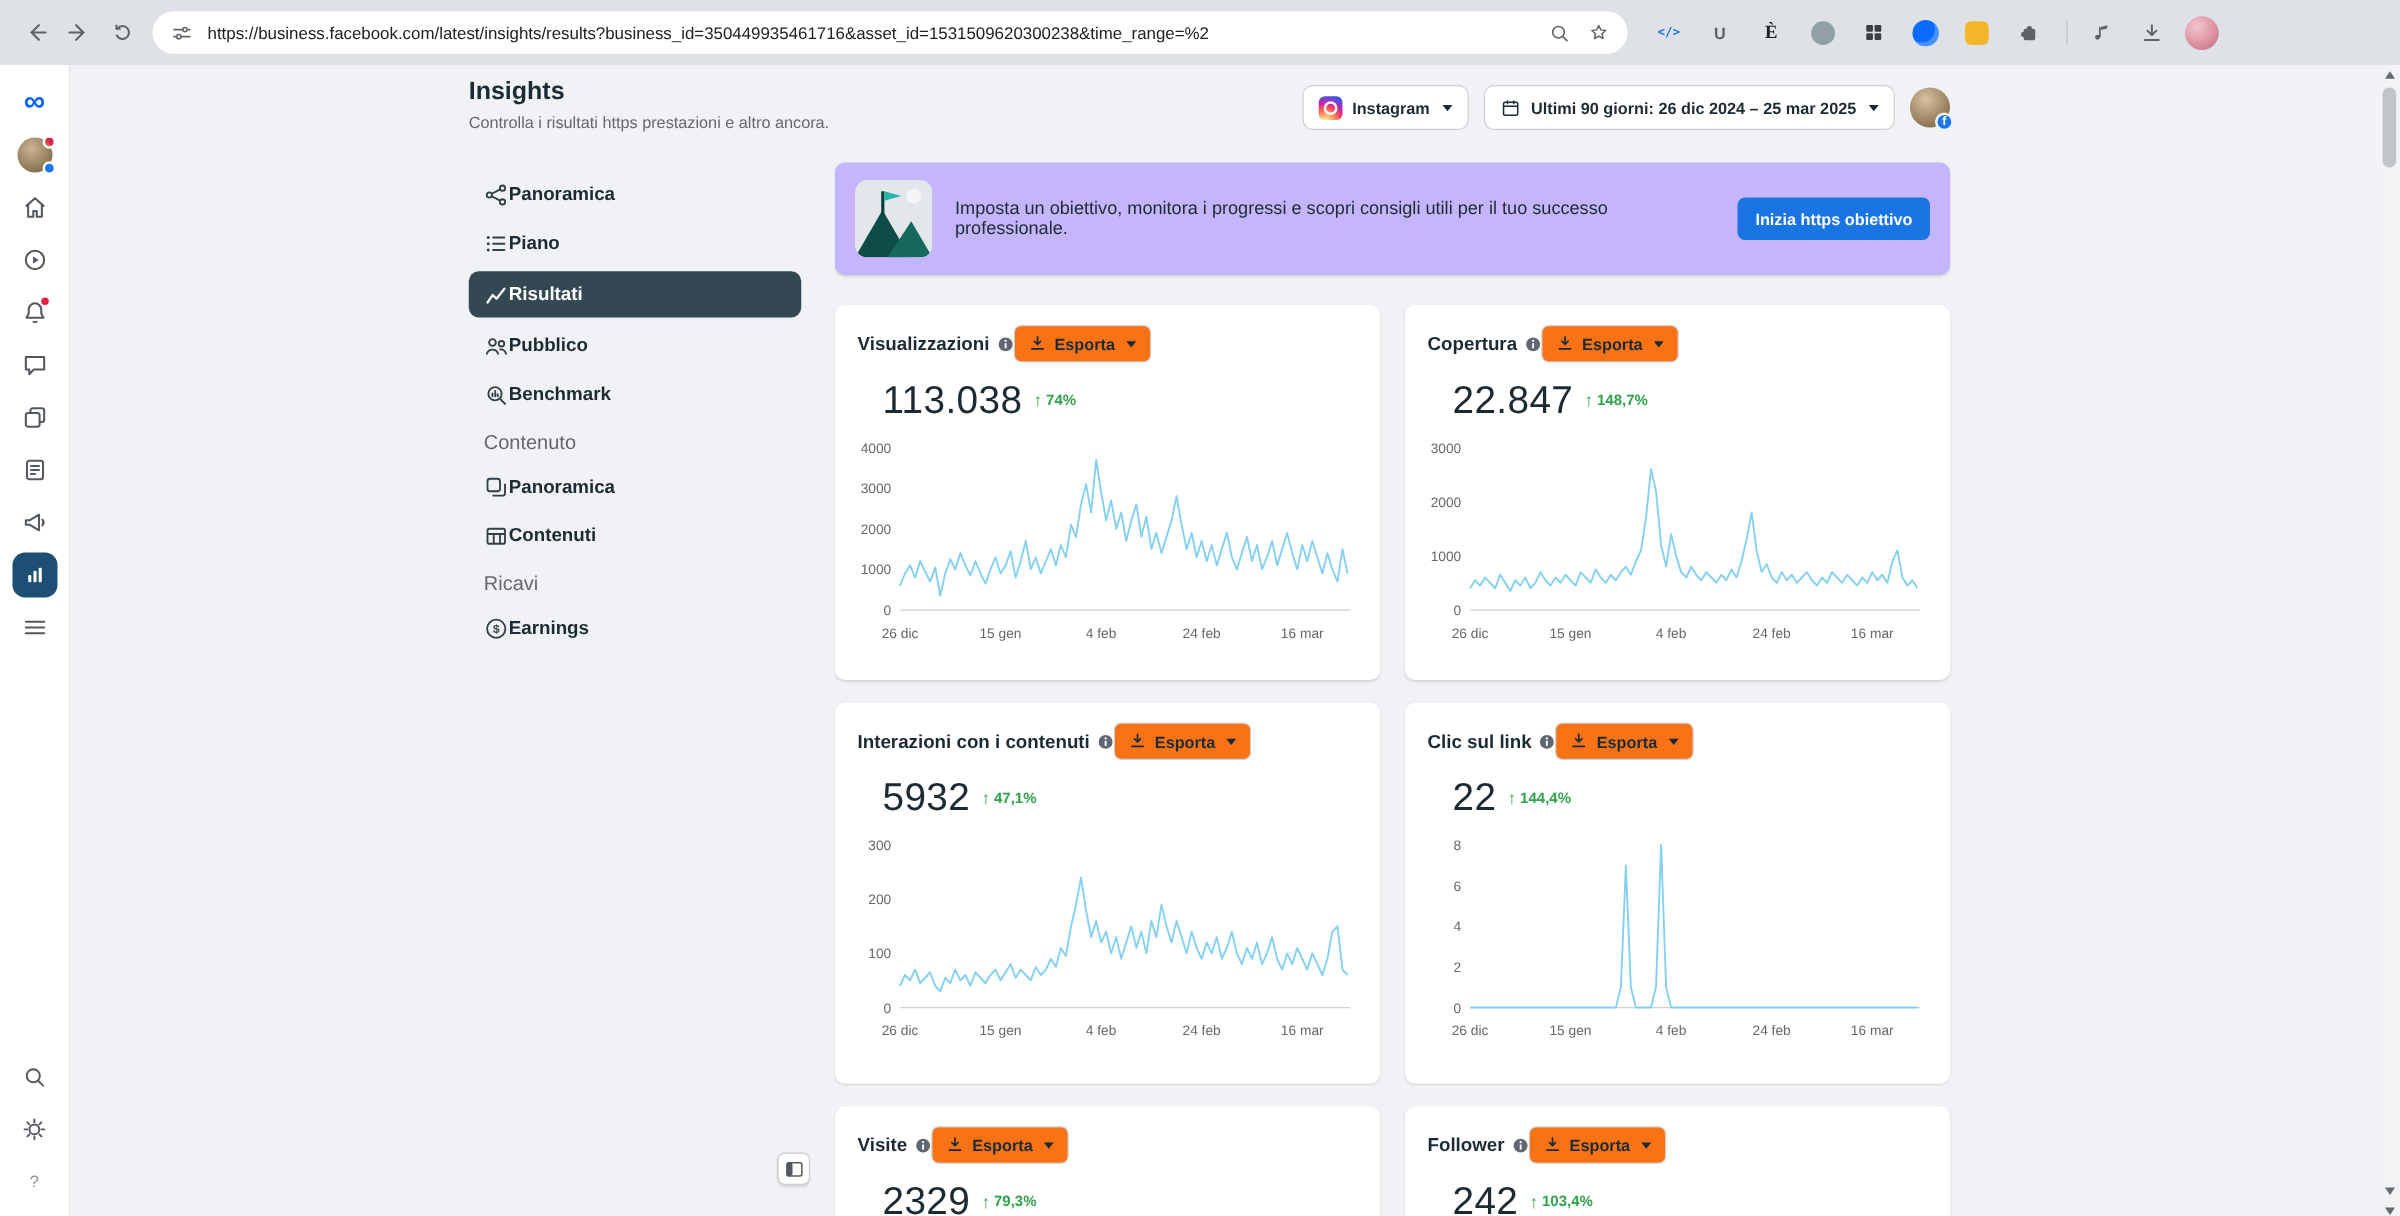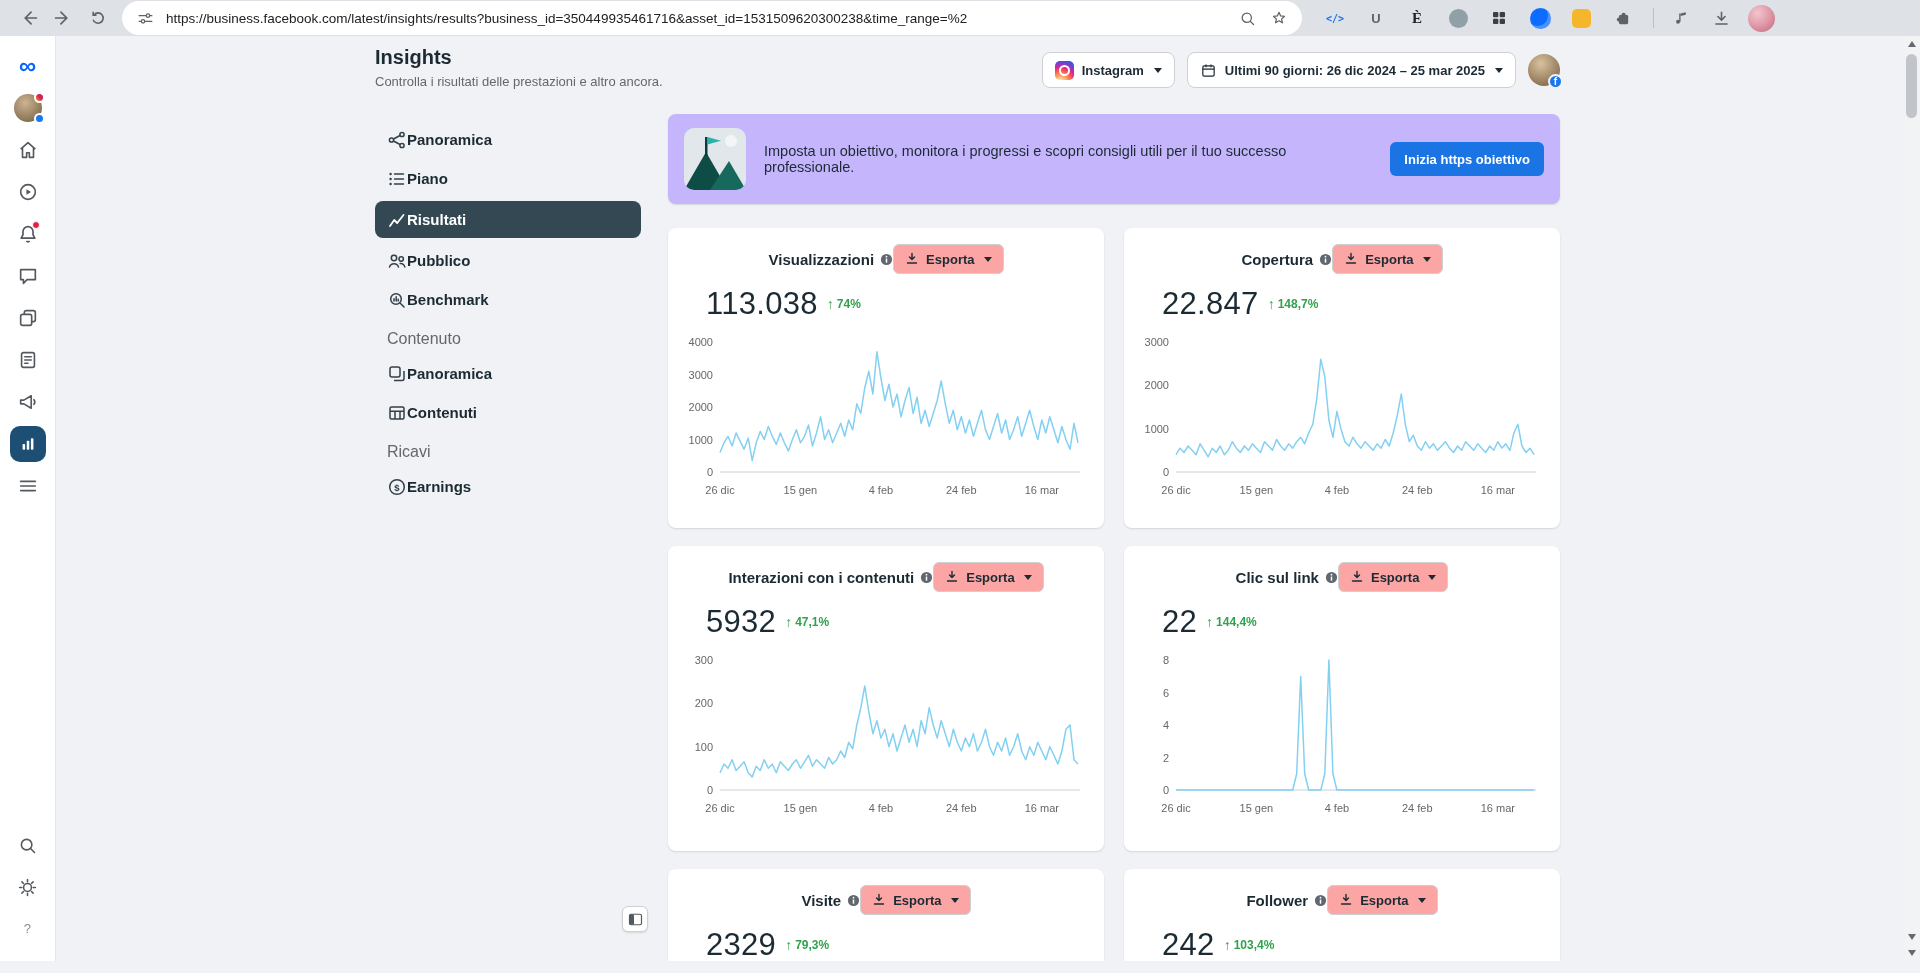--- a/index.html
+++ b/index.html
@@ -4,21 +4,21 @@
 <style>
   * { box-sizing: border-box; }
   html, body { margin: 0; padding: 0; }
   body {
     width: 1920px; height: 973px; overflow: hidden;
     background: #f0f2f5; color: #1c2b33;
     font-family: "Liberation Sans", "DejaVu Sans", sans-serif;
   }
 
   
-  .browser { height: 36px; background: #dee1e6; display: flex; align-items: center; padding: 0 12px; }
+  .browser { height: 52px; background: #dee1e6; display: flex; align-items: center; padding: 0 12px; }
   .tb-btn { width: 34px; height: 34px; border-radius: 50%; display: flex; align-items: center; justify-content: center; color: #5f6368; flex: 0 0 auto; cursor: pointer; }
   .tb-btn svg { display: block; }
   .url-pill { height: 34px; width: 1180px; background: #fff; border-radius: 17px; display: flex; align-items: center; padding: 0 12px; gap: 10px; margin-left: 8px; }
   .pill-icon { width: 22px; height: 22px; display: flex; align-items: center; justify-content: center; color: #5f6368; flex: 0 0 auto; }
   .url-text { flex: 1; font-size: 13.5px; color: #202124; white-space: nowrap; overflow: hidden; }
   .ext-row { display: flex; align-items: center; gap: 15px; margin-left: 20px; }
   .ext-icon { width: 26px; height: 26px; display: flex; align-items: center; justify-content: center; color: #5f6368; font-size: 13px; font-weight: bold; }
   .ext-code { font-family: "DejaVu Sans Mono", monospace; color: #1a73e8; font-size: 10px; font-weight: bold; }
   .ext-serif { font-family: "Liberation Serif", serif; color: #202124; font-size: 15px; }
   .ext-circle { width: 19px; height: 19px; border-radius: 50%; background: #90a0a6; }
@@ -65,24 +65,24 @@
   .nav-section { font-size: 16px; color: #65676b; font-weight: 400; margin: 14px 0 9px 12px; }
 
   .cards-col { flex: 1; }
   .banner { background: #c4b5fd; border-radius: 8px; box-shadow: 0 1px 2px rgba(0,0,0,.12); height: 90px; display: flex; align-items: center; gap: 18px; padding: 0 16px; margin-bottom: 24px; }
   .banner-art { width: 62px; height: 62px; border-radius: 10px; overflow: hidden; flex: 0 0 auto; }
   .banner-text { flex: 1; font-size: 14.5px; }
   .banner-btn { background: #1b74e4; color: #fff; border: none; border-radius: 6px; height: 34px; padding: 0 14px; font-size: 13px; font-weight: 700; font-family: inherit; cursor: pointer; flex: 0 0 auto; }
 
   .cards-grid { display: grid; grid-template-columns: 1fr 1fr; grid-template-rows: 300px 305px 300px; gap: 18px 20px; }
   .card { background: #fff; border-radius: 8px; box-shadow: 0 1px 2px rgba(0,0,0,.12); padding: 16px 18px; overflow: hidden; }
-  .card-head { display: flex; justify-content: center; align-items: center; }
+  .card-head { display: flex; justify-content: flex-start; align-items: center; }
   .card-title { font-size: 15px; font-weight: 700; display: flex; align-items: center; gap: 6px; }
   .info-icon { display: inline-flex; }
-  .export-btn { height: 30px; background: #fca5a5; border: 1px solid #ced0d4; border-radius: 6px; display: flex; align-items: center; gap: 7px; padding: 0 11px; font-size: 13px; font-weight: 600; font-family: inherit; cursor: pointer; color: #1c2b33; }
+  .export-btn { height: 30px; background: #f97316; border: 1px solid #ced0d4; border-radius: 6px; display: flex; align-items: center; gap: 7px; padding: 0 11px; font-size: 13px; font-weight: 600; font-family: inherit; cursor: pointer; color: #1c2b33; }
   .export-btn .caret { border-top-color: #1c2b33; }
   .value-row { display: flex; align-items: center; gap: 9px; margin-top: 12px; }
   .big-value { font-size: 31px; font-weight: 500; letter-spacing: .3px; margin-left: 20px; }
   .delta { color: #31a24c; font-size: 12px; font-weight: 700; display: flex; align-items: center; gap: 3px; }
   .delta-arrow { font-size: 14px; font-weight: 400; }
   .chart { margin-top: 12px; }
   .tick { font-size: 11px; fill: #65676b; font-family: "Liberation Sans", "DejaVu Sans", sans-serif; }
 
   .collapse-btn { position: absolute; left: 566px; top: 870px; width: 26px; height: 26px; background: #fff; border: 1px solid #ced0d4; border-radius: 6px; box-shadow: 0 1px 2px rgba(0,0,0,.12); display: flex; align-items: center; justify-content: center; cursor: pointer; color: #54595f; }
 
@@ -281,21 +281,21 @@
         </svg>
     </div>
   </div>
 
   <div class="main">
     <div class="content">
 
       <div class="page-head">
         <div>
           <div class="page-title">Insights</div>
-          <div class="page-sub">Controlla i risultati delle prestazioni e altro ancora.</div>
+          <div class="page-sub">Controlla i risultati https prestazioni e altro ancora.</div>
         </div>
         <div class="head-controls">
           <div class="selector">
             <span class="ig-glyph"></span>
             <span>Instagram</span>
             <span class="caret"></span>
           </div>
           <div class="selector">
             <svg width="17" height="17" viewBox="0 0 24 24">
                 <rect x="4" y="5.5" width="16" height="14.5" rx="2" fill="none" stroke="#1c2b33" stroke-width="1.7"></rect>

